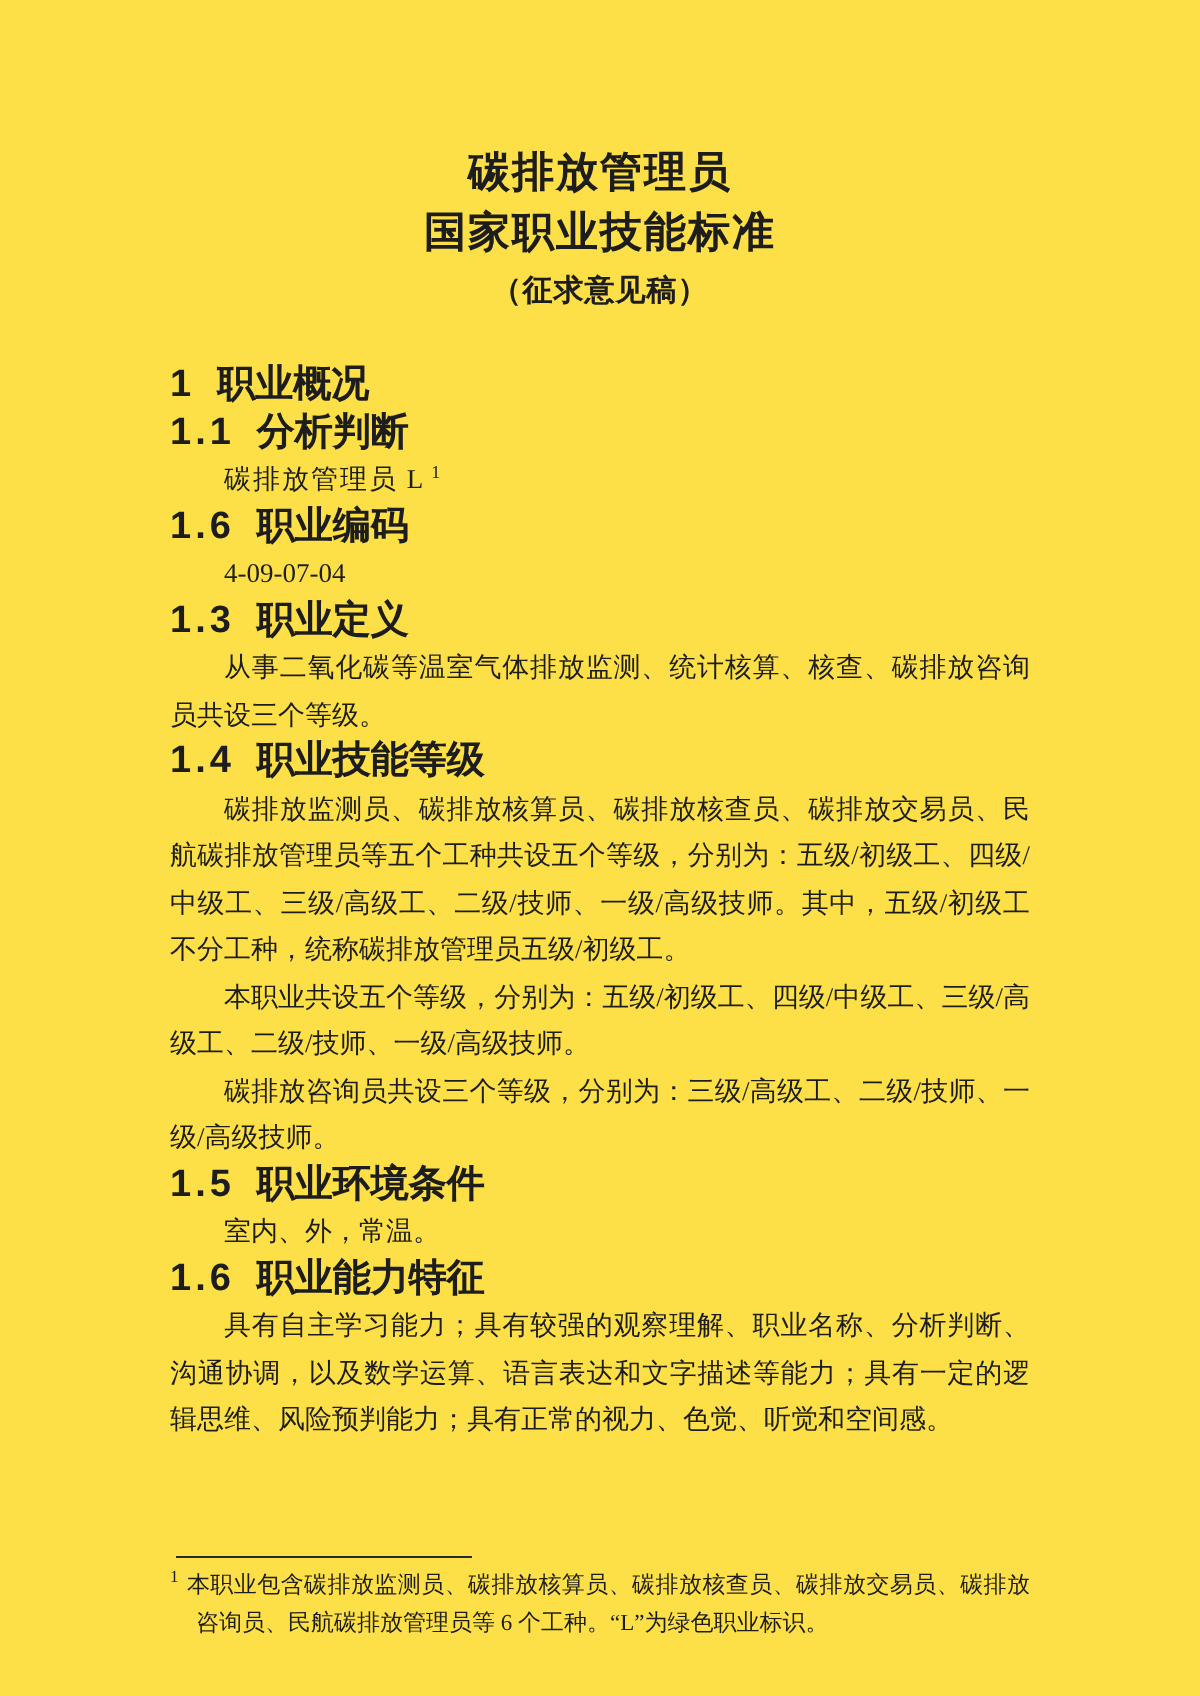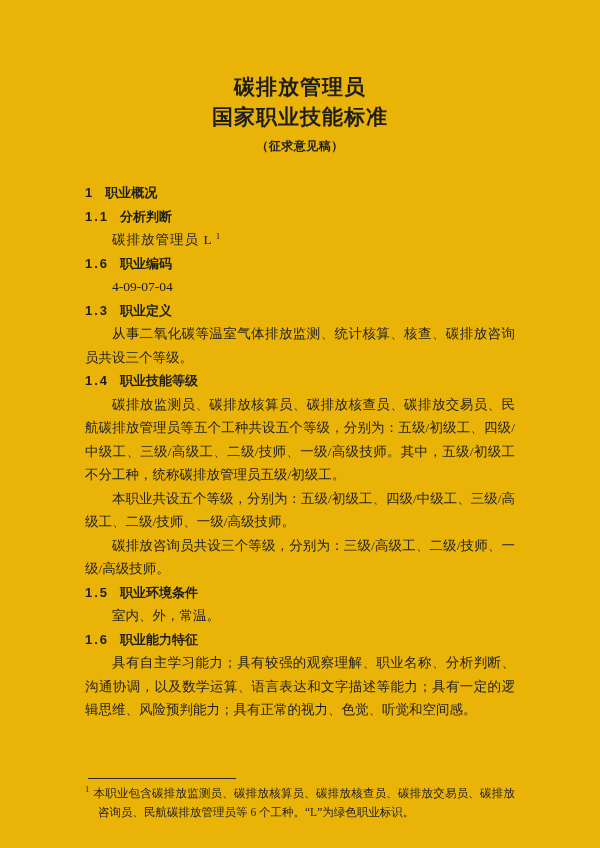--- a/index.html
+++ b/index.html
@@ -1,53 +1,53 @@
 <!DOCTYPE html>
 <html><head>
 <meta charset="utf-8">
 <style>
   * { margin:0; padding:0; box-sizing:border-box; }
   html,body { background:#ffffff; }
   .page {
     width:600px; height:848px;
-    background:#eab308;
+    background:#fde047;
     color:#1d1d1d;
     position:relative;
     overflow:hidden;
     font-family:"Liberation Serif","DejaVu Serif",serif;
   }
   .inner { padding:72px 85px 0 85px; }
 
   
   .title-block { text-align:center; }
   .doc-title {
     font-family:"Liberation Sans","DejaVu Sans",sans-serif;
     font-weight:700;
     font-size:21px;
     line-height:30px;
     letter-spacing:1px;
   }
   .doc-subtitle {
-    font-size:12px;
+    font-size:15px;
     line-height:17px;
     margin-top:6px;
     font-weight:600;
     letter-spacing:0.5px;
   }
 
   
   .content {
     margin-top:26px;
     font-size:13.5px;
     line-height:23.5px;
     text-align:justify;
   }
   .h-sec {
     font-family:"Liberation Sans","DejaVu Sans",sans-serif;
-    font-size:13px;
+    font-size:19px;
     font-weight:700;
     text-align:left;
   }
   .sec-num { letter-spacing:2px; margin-right:11px; font-family:"Liberation Sans","DejaVu Sans",sans-serif; }
   .para { text-indent:2em;font-family:Liberation Serif, serif; }
   .para-tight { text-indent:2em; letter-spacing:1px; }
   sup.fn-ref {
     font-size:9px;
     line-height:0;
     vertical-align:super;

